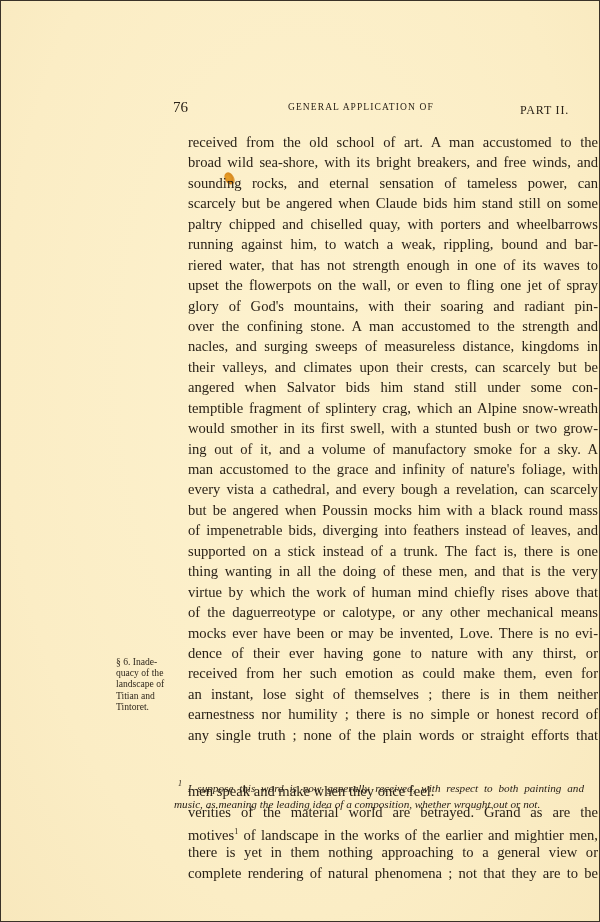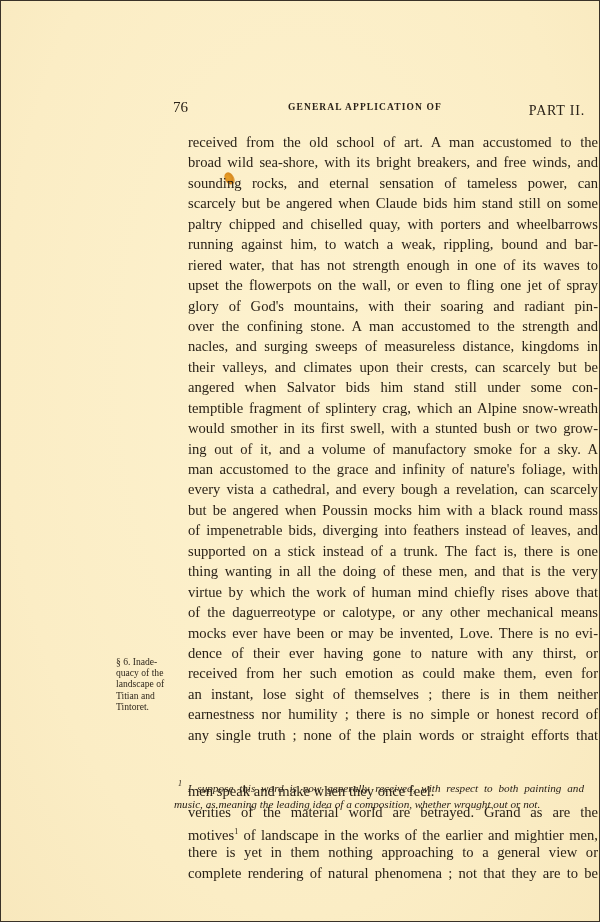--- a/index.html
+++ b/index.html
@@ -17,25 +17,25 @@
     background-image: radial-gradient(ellipse at 50% 40%, #fdf2cf 0%, #fbedc5 70%, #f8e8bd 100%);
   }
   .running-head {
     position: absolute; left: 172px; top: 76px; width: 412px; height: 16px;
     font-size: 13px;
     margin-top: 24px;
   }
   .page-number { position: absolute; left: 0; top: -2px; font-size: 15px; }
   .head-title {
     position: absolute; left: 115px; top: 1px;
-    font-size: 9.5px; letter-spacing: 1.1px; text-transform: uppercase; font-weight: bold;
+    font-size: 9.5px; letter-spacing: 1.1px; text-transform: uppercase;
   }
   .head-part {
-    position: absolute; right: 0; top: 2px;
-    font-size: 14px; letter-spacing: 0.8px; text-transform: uppercase;
+    position: absolute; right: 16px; top: 2px;
+    font-size: 12px; letter-spacing: 0.8px; text-transform: uppercase;
   }
   .body-text {
     position: absolute; left: 187px; top: 131px; width: 410px;
   }
   .line {
     display: block; height: 20.45px; line-height: 20.45px;
     font-size: 14.6px; white-space: nowrap;
     text-align: justify; text-align-last: justify;
   }
   .line.last { text-align-last: left; margin-top: 36px; }

